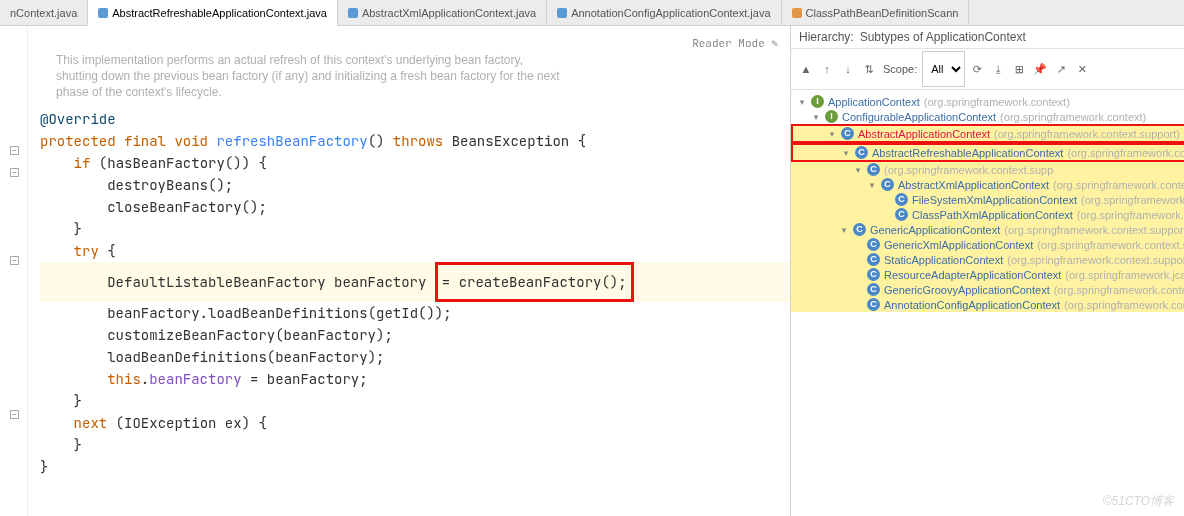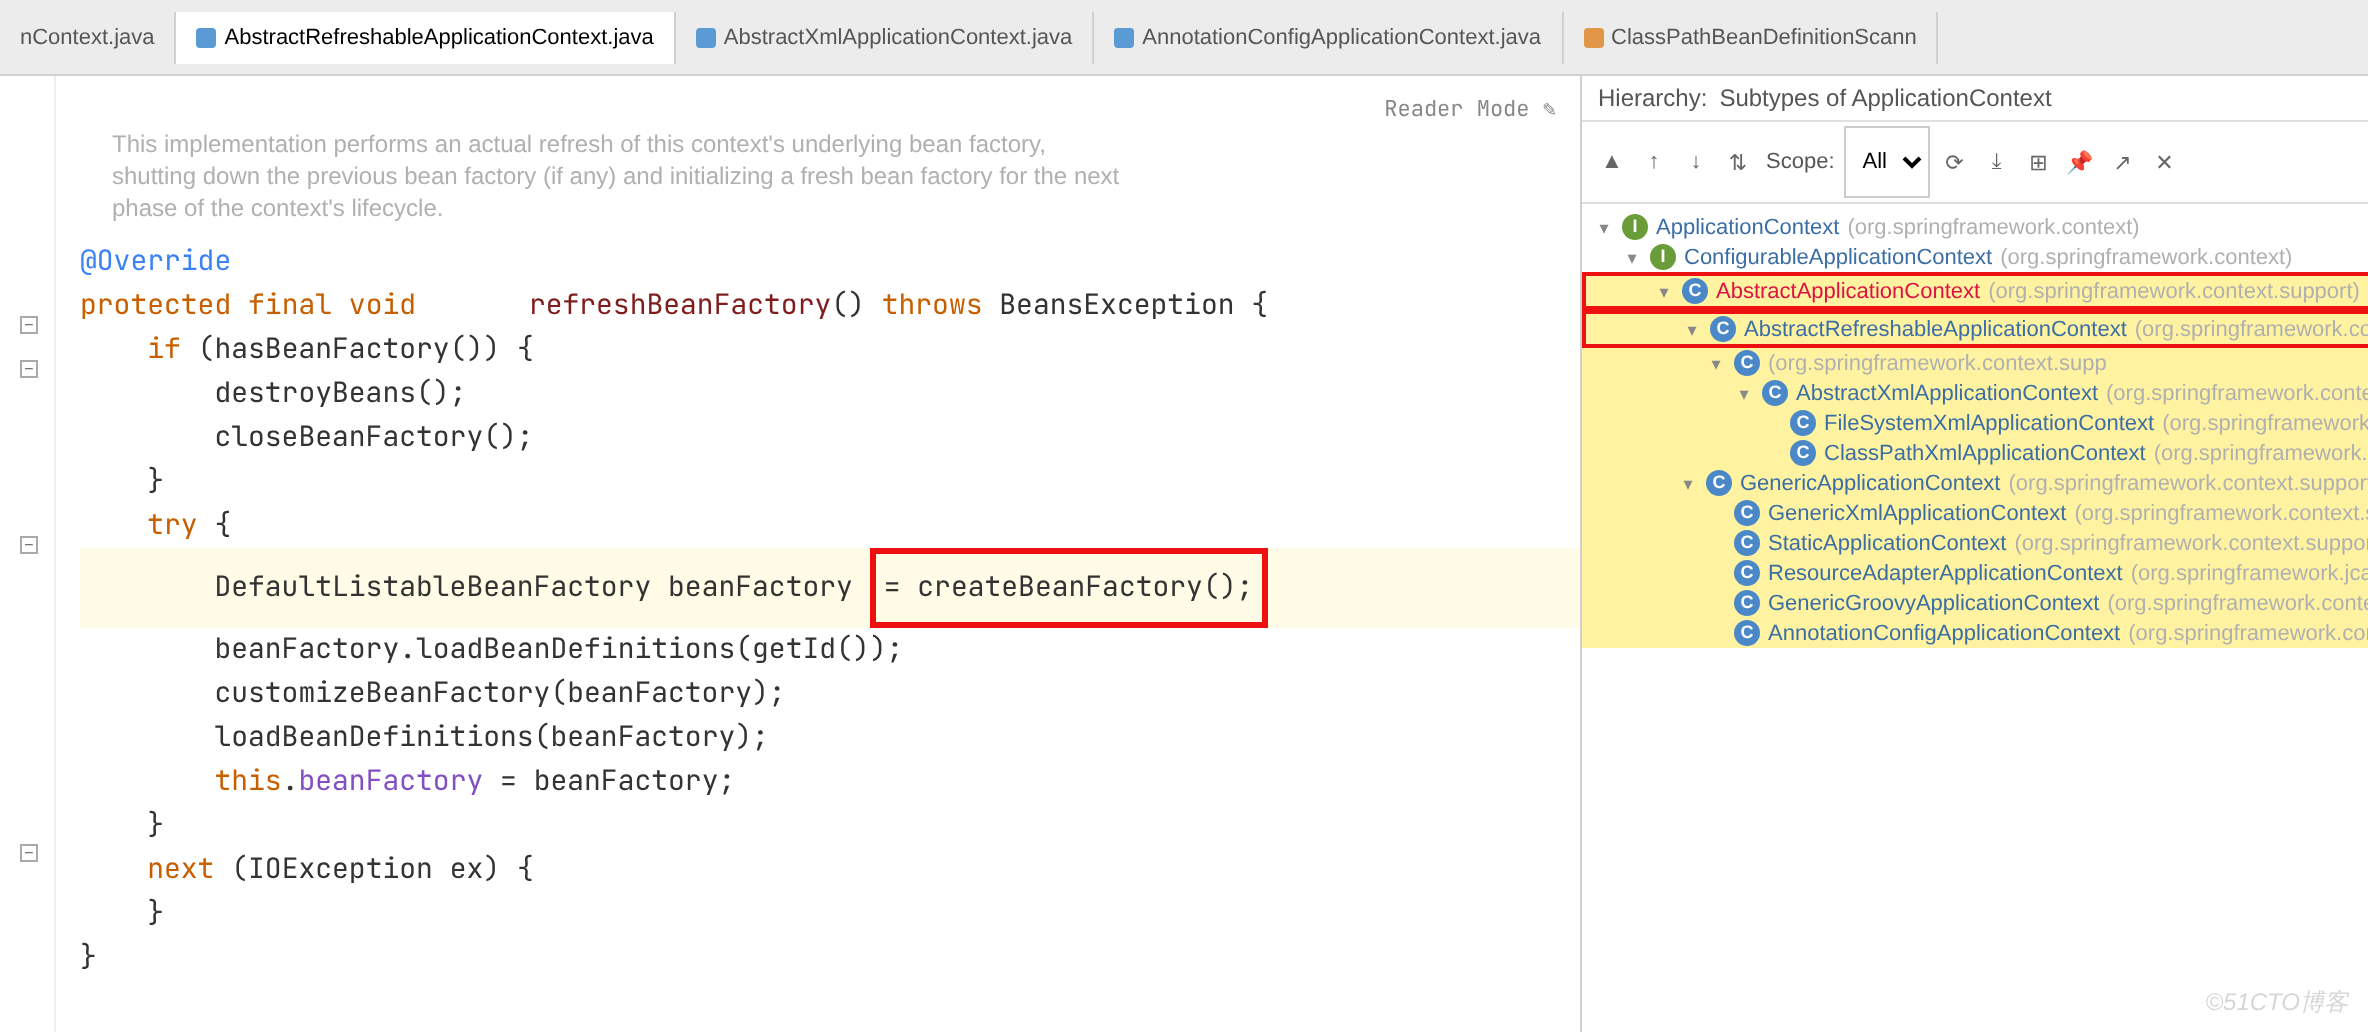--- a/index.html
+++ b/index.html
@@ -1,33 +1,33 @@
 <!DOCTYPE html>
 <html><head>
 <meta charset="utf-8">
 <style>
   * { box-sizing: border-box; margin: 0; padding: 0; }
   body { font-family: "Segoe UI", Arial, sans-serif; font-size: 12px; color: #333; background: #fff; width: 1184px; height: 516px; overflow: hidden; }
-  .tabs { display: flex; align-items: center; border-bottom: 1px solid #d0d0d0; background: #ececec; height: 38px; }
+  .tabs { display: flex; align-items: center; border-bottom: 1px solid #d0d0d0; background: #ececec; height: 26px; }
   .tab { display: flex; align-items: center; gap: 4px; padding: 0 10px; height: 26px; font-size: 11px; color: #555; border-right: 1px solid #d0d0d0; cursor: pointer; }
   .tab.active { background: #fff; color: #000; }
   .tab .dot-icon { width: 10px; height: 10px; background: #5b9bd5; border-radius: 2px; display: inline-block; position: relative; }
   .tab .dot-icon.orange { background: #e19747; }
   .main { display: flex; height: calc(516px - 26px); }
   .editor-pane { flex: 0 0 790px; position: relative; display: flex; }
   .gutter { width: 28px; background: #fff; border-right: 1px solid #eee; position: relative; }
   .fold { position: absolute; left: 10px; width: 9px; height: 9px; border: 1px solid #aaa; background: #fff; font-size: 8px; line-height: 7px; text-align: center; color: #666; }
   .editor { flex: 1; padding: 8px 0 0 12px; font-family: "JetBrains Mono", Consolas, monospace; font-size: 14px; line-height: 22px; position: relative; }
   .reader-mode { position: absolute; top: 6px; right: 12px; font-size: 11px; color: #888; }
   .doc-comment { color: #b0b0b0; font-size: 12px; line-height: 16px; padding: 18px 0 8px 16px; max-width: 520px; font-family: "Segoe UI", Arial, sans-serif; }
-  .kw-anno { color: #3b82f6; }
+  .kw-anno { color: #0c4a6e; }
   .kw-mod { color: #c75f00; }
   .kw-type { color: #c75f00; }
   .kw-ctrl { color: #c75f00; }
-  .kw-method { color: #7f1d1d; margin-left: 48px; }
+  .kw-method { color: #3b82f6; }
   .kw-field { color: #9876aa; color:#8250c4; }
   .kw-str { color: #067d17; }
   .line { white-space: pre; }
   .hl-line { background: #fffbe6; display: inline-block; width: 100%; }
   .red-box { border: 3px solid #e11; display: inline-block; padding: 6px 4px; }
   .right-pane { flex: 1; border-left: 1px solid #d0d0d0; display: flex; flex-direction: column; background: #fff; }
   .hier-header { display: flex; align-items: center; gap: 6px; padding: 4px 8px; border-bottom: 1px solid #e0e0e0; font-size: 12px; color: #555; }
   .toolbar { display: flex; align-items: center; gap: 3px; padding: 2px 6px; border-bottom: 1px solid #e0e0e0; }
   .tbtn { width: 18px; height: 18px; display: flex; align-items: center; justify-content: center; color: #666; font-size: 11px; border-radius: 2px; }
   .scope-label { font-size: 11px; color: #555; margin: 0 2px; }

